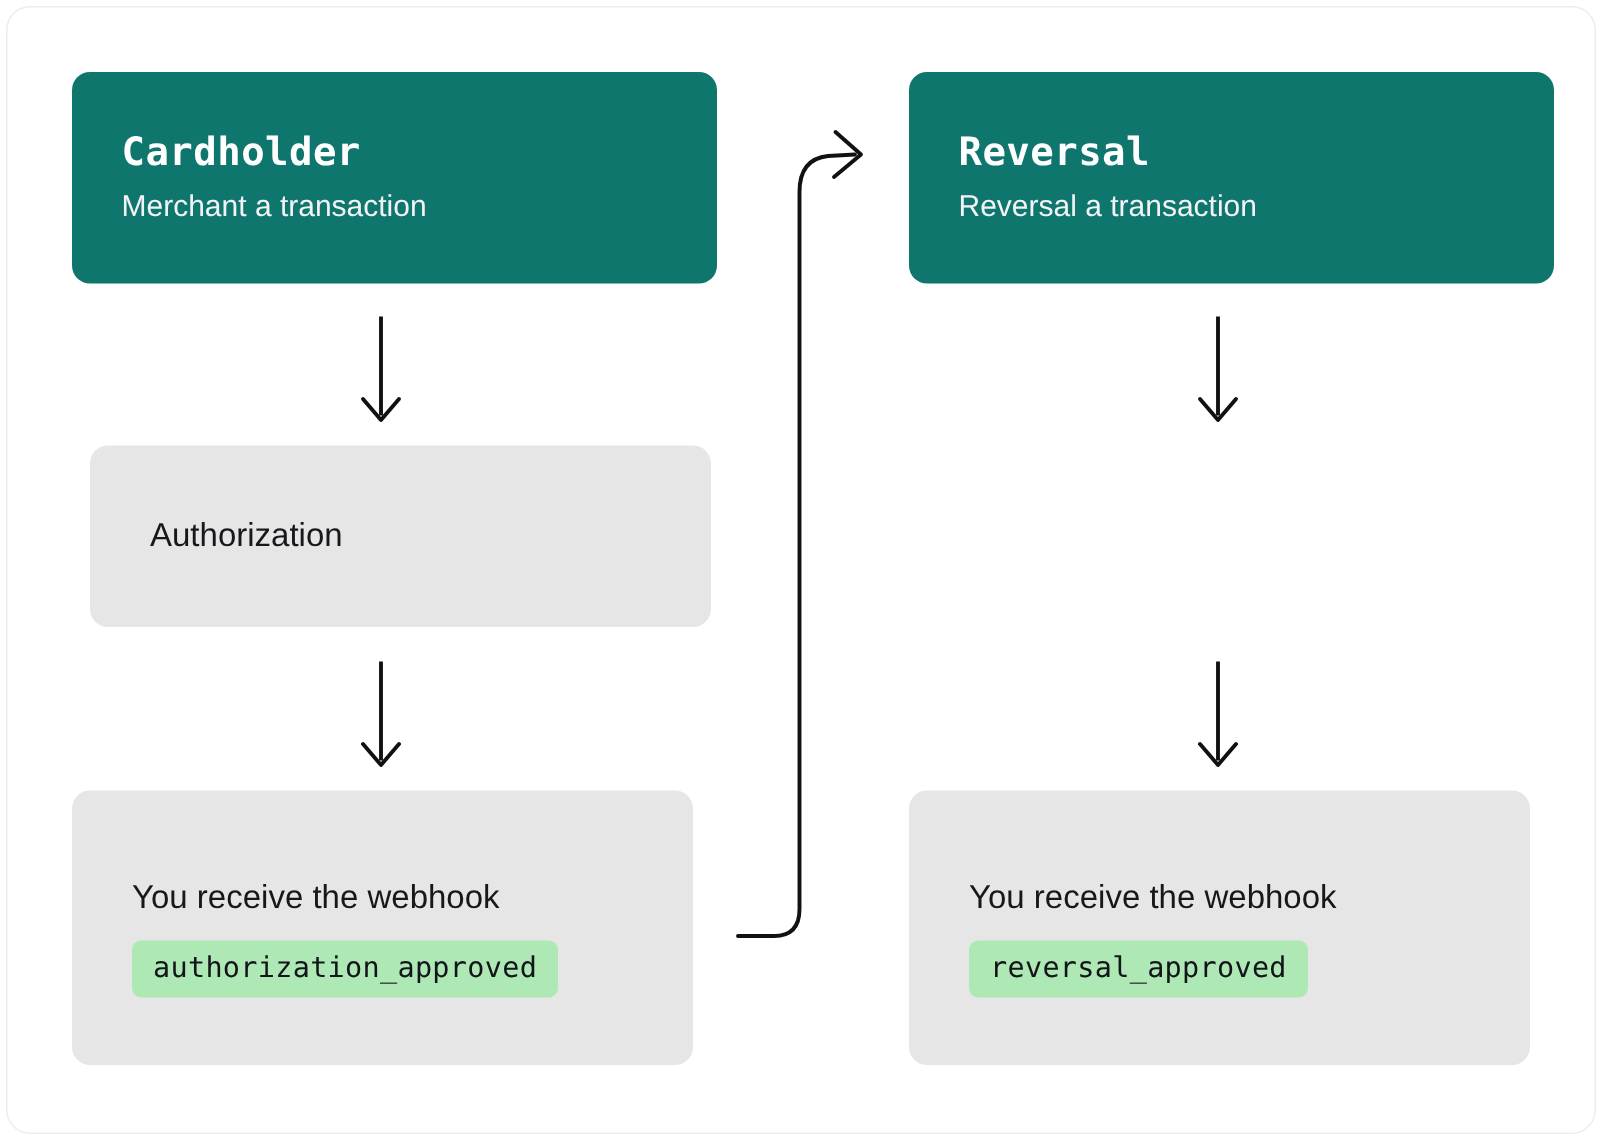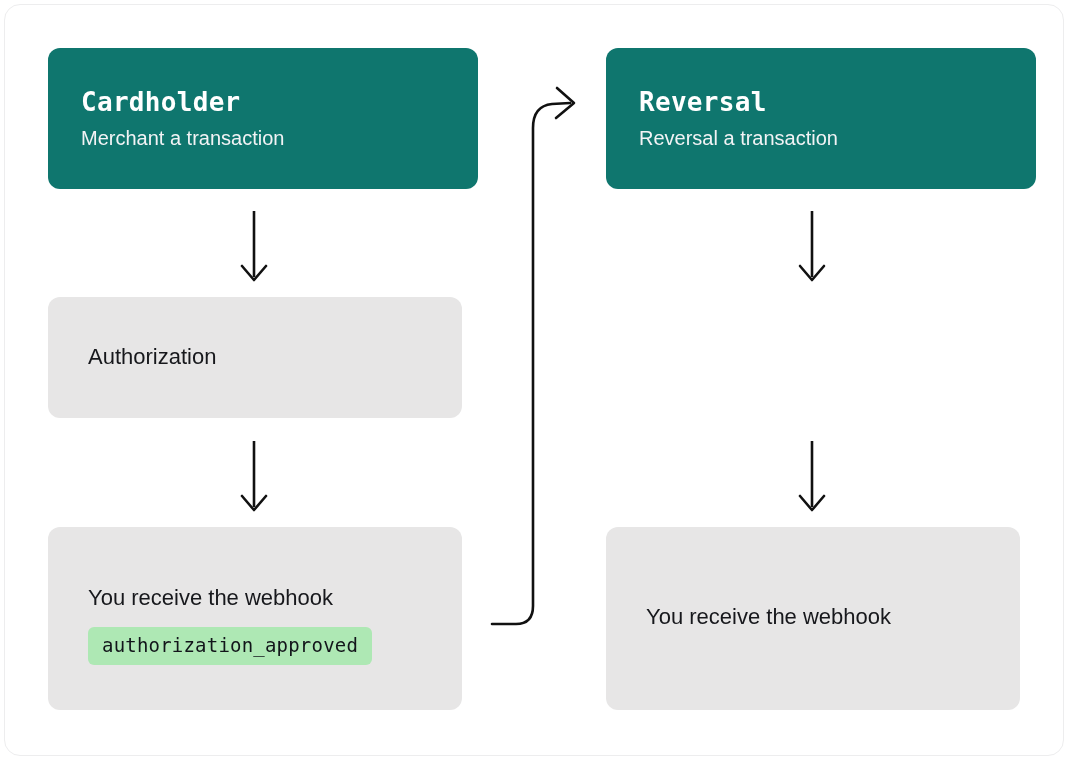--- a/index.html
+++ b/index.html
@@ -85,20 +85,21 @@
     background: #e7e6e6;
     border-radius: 12px;
     box-sizing: border-box;
   }
   .step-box.stage {
     top: 297px;
     height: 121px;
     display: flex;
     align-items: center;
     padding: 0 40px;
+    margin-left: 12px;
   }
   .step-box.webhook {
     top: 527px;
     height: 183px;
     display: flex;
     flex-direction: column;
     justify-content: center;
     padding: 0 40px;
   }
   .step-label {
@@ -164,20 +165,21 @@
   <div class="column right">
 
     <div class="actor-card">
       <div class="actor-title">Reversal</div>
       <div class="actor-subtitle">Reversal a transaction</div>
     </div>
 
 
     <div class="step-box webhook">
       <div class="webhook-label">You receive the webhook</div>
+      <span class="code-badge">reversal_approved</span>
     </div>
   </div>
 
   <svg class="arrow-svg arrow-v-1" width="1068" height="760">
 
     <g>
       <line x1="254" y1="211" x2="254" y2="277" stroke="#111111" stroke-width="2.6" stroke-linecap="butt"></line>
       <polyline points="242,266 254,280 266,266" fill="none" stroke="#111111" stroke-width="2.6" stroke-linecap="round" stroke-linejoin="round"></polyline>
     </g>
 

